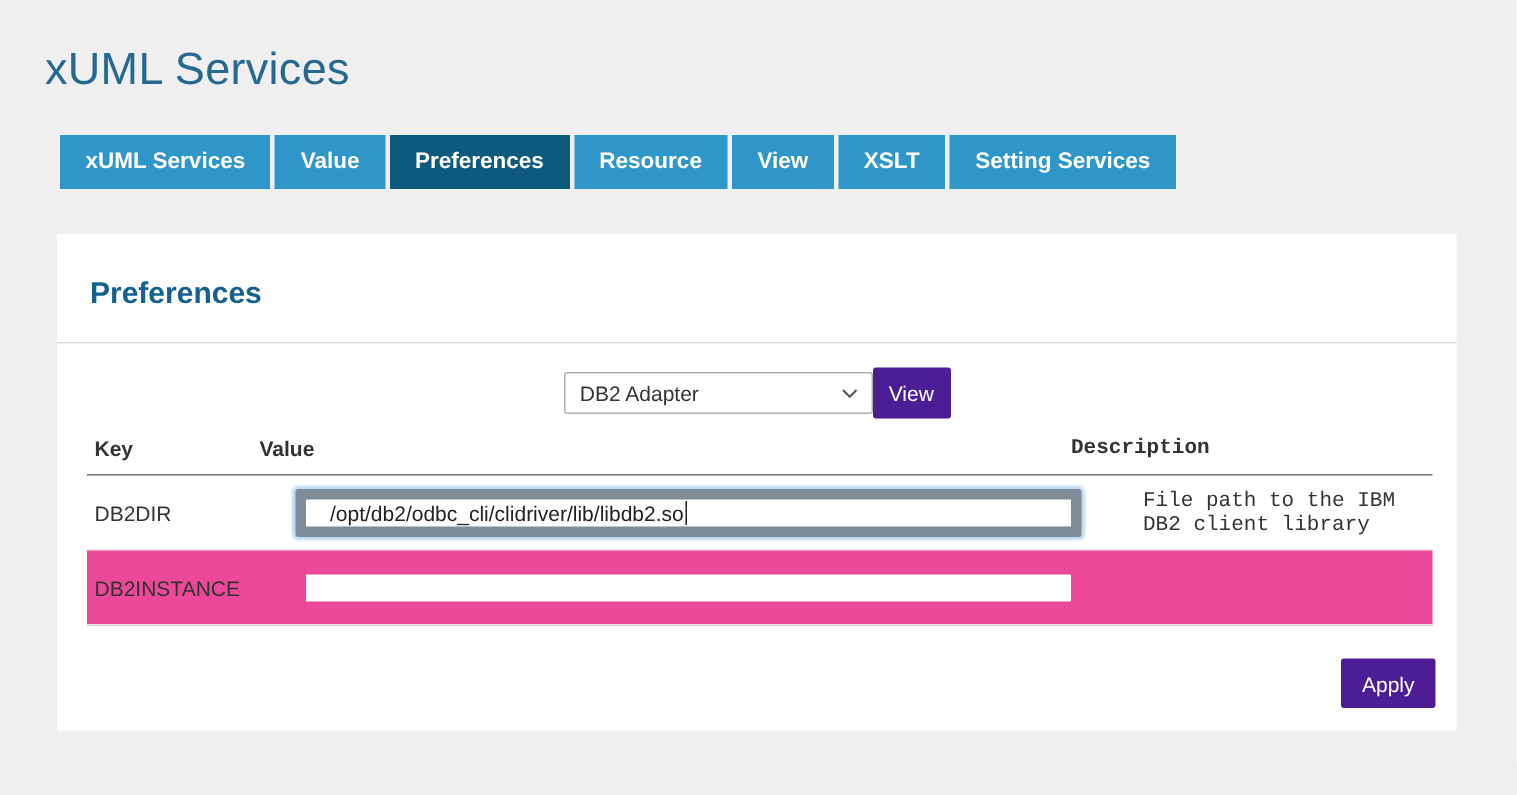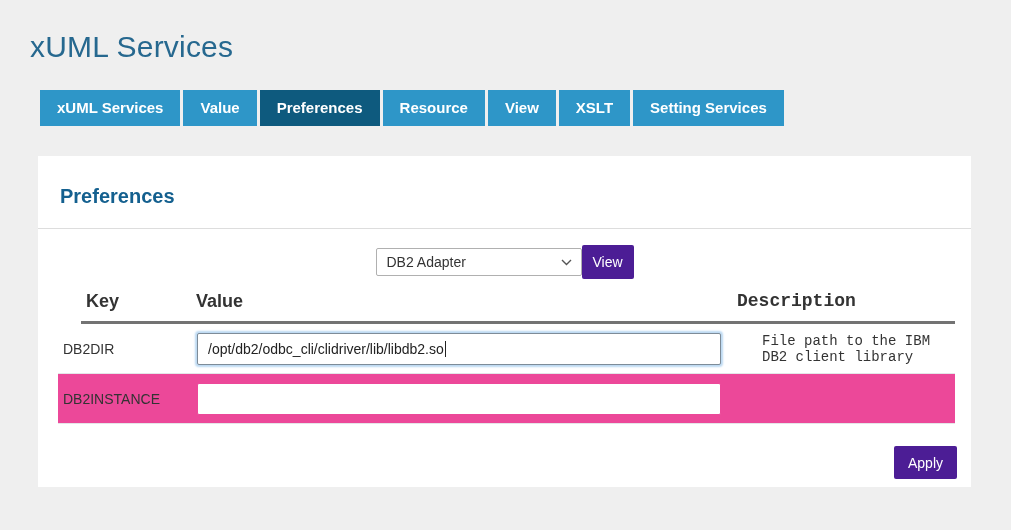--- a/index.html
+++ b/index.html
@@ -98,45 +98,44 @@
     align-items: center;
     justify-content: center;
   }
   .view-btn { width: 52px; height: 34px; }
   .apply-btn { height: 33px; padding: 4px 14px; }
 
   .pref-table { margin: 0 16px 0 20px; }
   .thead {
     display: flex;
     padding: 12px 0 9px 0;
-    border-bottom: 3px solid #737373;
+    border-bottom: 1px solid #737373;
     font-weight: 700;
-    font-size: 18px;
-    margin-left: 23px;
+    font-size: 14px;
   }
   .trow {
     display: flex;
     align-items: center;
     height: 50px;
     border-bottom: 1px solid #e4e6e8;
     font-size: 14px;
     gap: 24px;
   }
   .trow.alt { background: #ec4899; }
   .col-key   { width: 115px; padding-left: 5px; }
   .col-value { width: 541px; }
   .col-desc  { flex: 1; font-family: Liberation Mono, monospace; }
 
   .textbox {
     width: 524px;
     height: 32px;
     background: #fff;
-    border: 1px solid #ec4899;
+    border: 7px solid #ec4899;
     border-radius: 2px;
-    padding: 0 10px;
+    padding: 0 16px;
     display: flex;
     align-items: center;
     font-size: 14px;
     color: #222;
     font-family: "Liberation Sans", sans-serif;
   }
   .textbox.focused {
     border-color: #7e8c98;
     box-shadow: 0 0 2px 2px #bcd9f2;
   }

